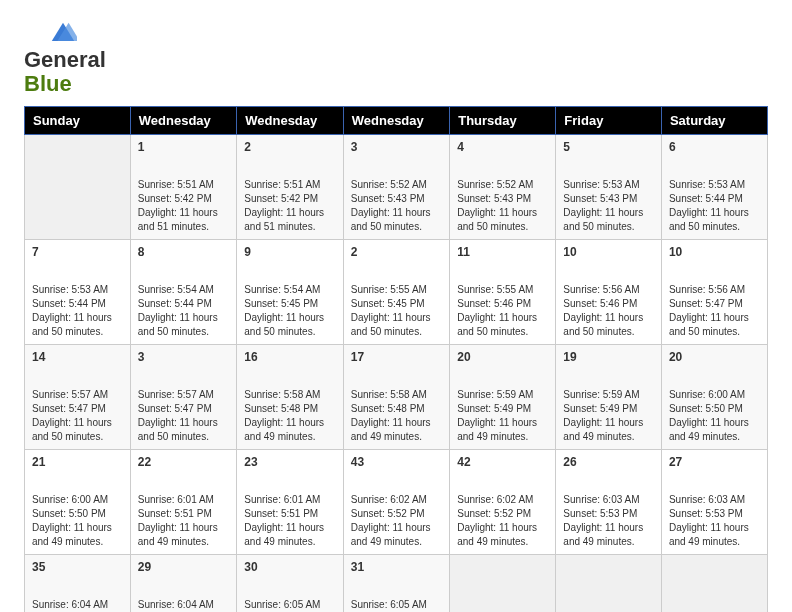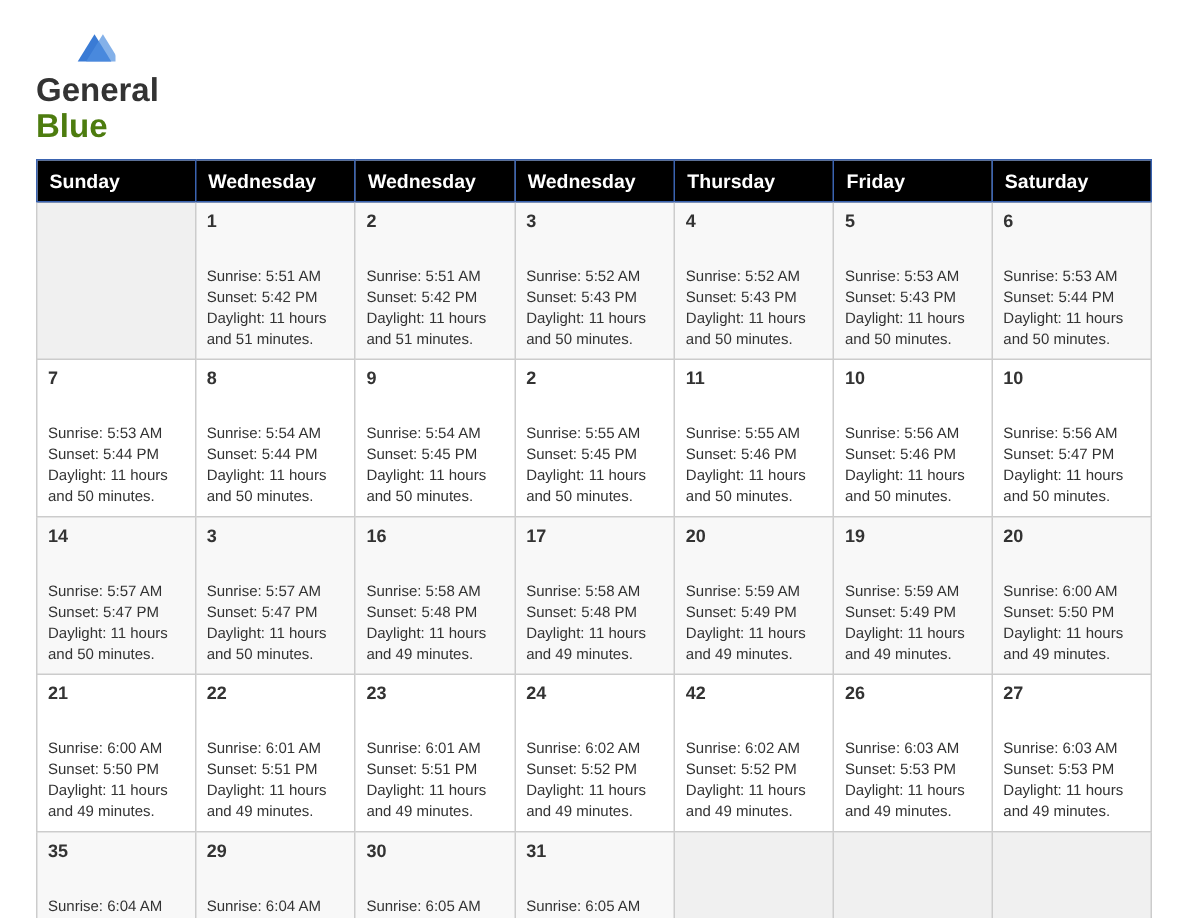--- a/index.html
+++ b/index.html
@@ -284,21 +284,21 @@
 and 49 minutes.</div>
         </td>
         <td>
           <span class="day-num">23</span>
           <div class="day-info" style="white-space: pre-line;">Sunrise: 6:01 AM
 Sunset: 5:51 PM
 Daylight: 11 hours
 and 49 minutes.</div>
         </td>
         <td>
-          <span class="day-num">24</span>
+          <span class="day-num">43</span>
           <div class="day-info" style="white-space: pre-line;">Sunrise: 6:02 AM
 Sunset: 5:52 PM
 Daylight: 11 hours
 and 49 minutes.</div>
         </td>
         <td>
           <span class="day-num">42</span>
           <div class="day-info" style="white-space: pre-line;">Sunrise: 6:02 AM
 Sunset: 5:52 PM
 Daylight: 11 hours

